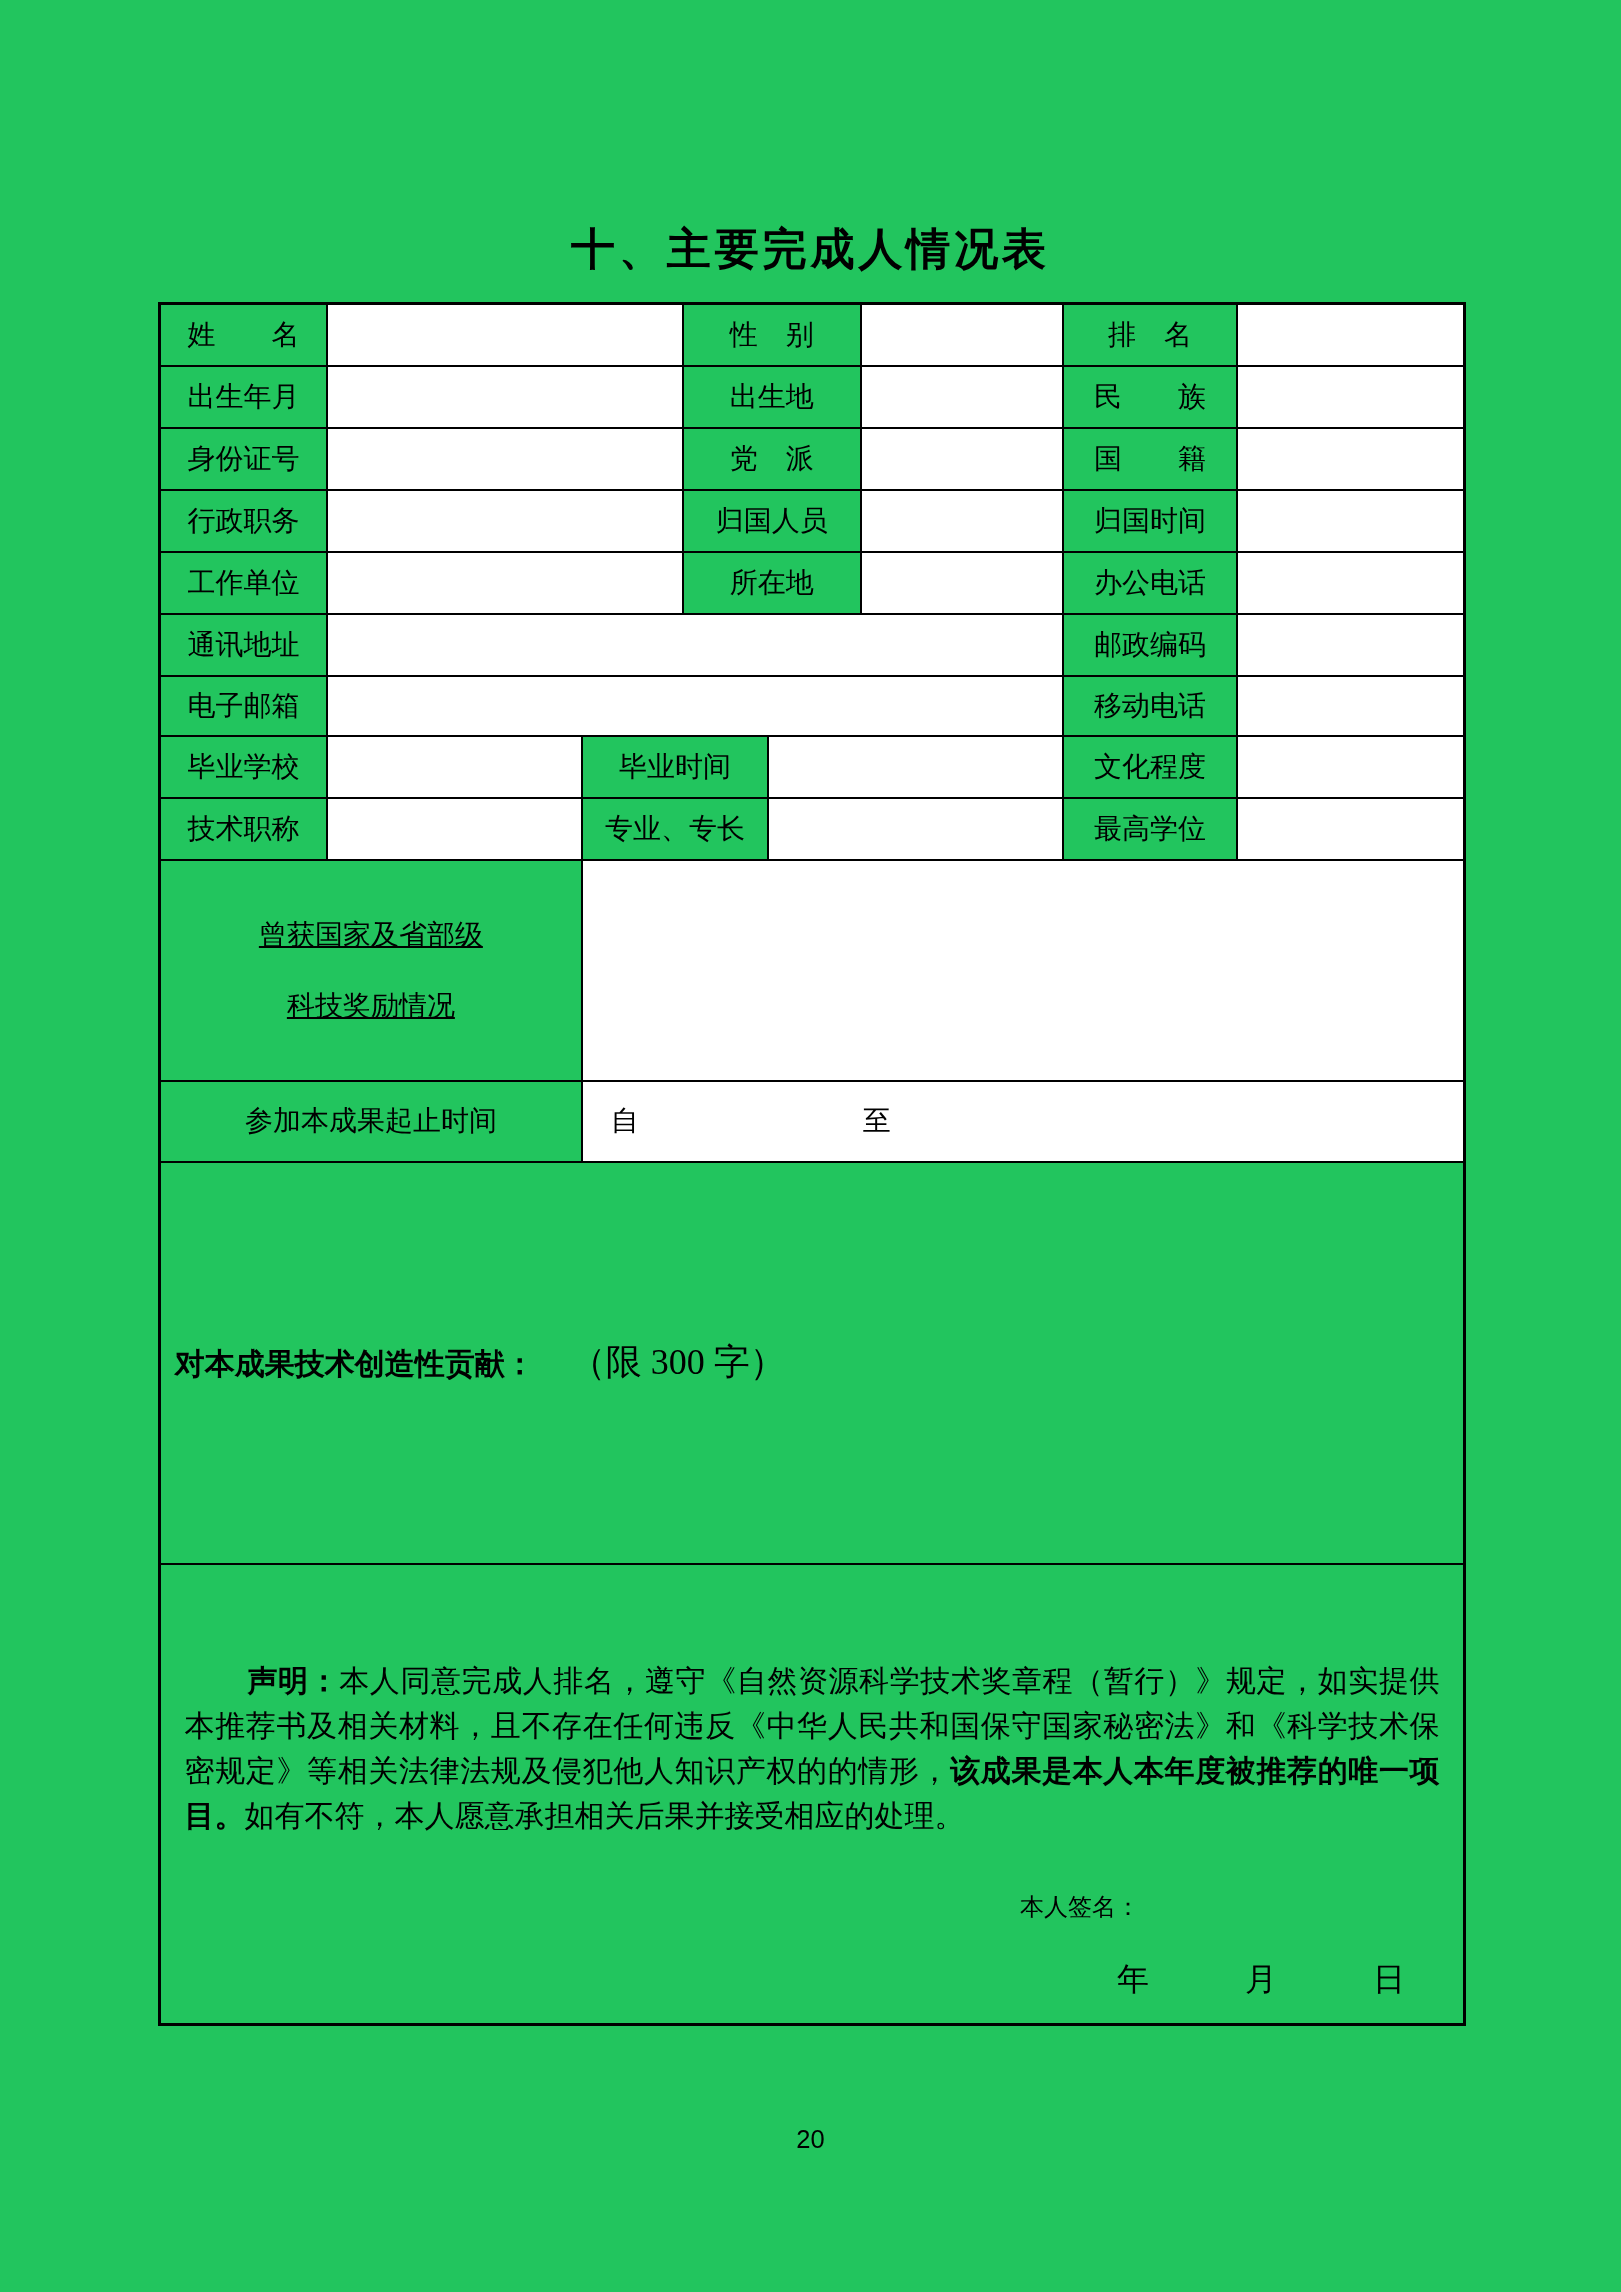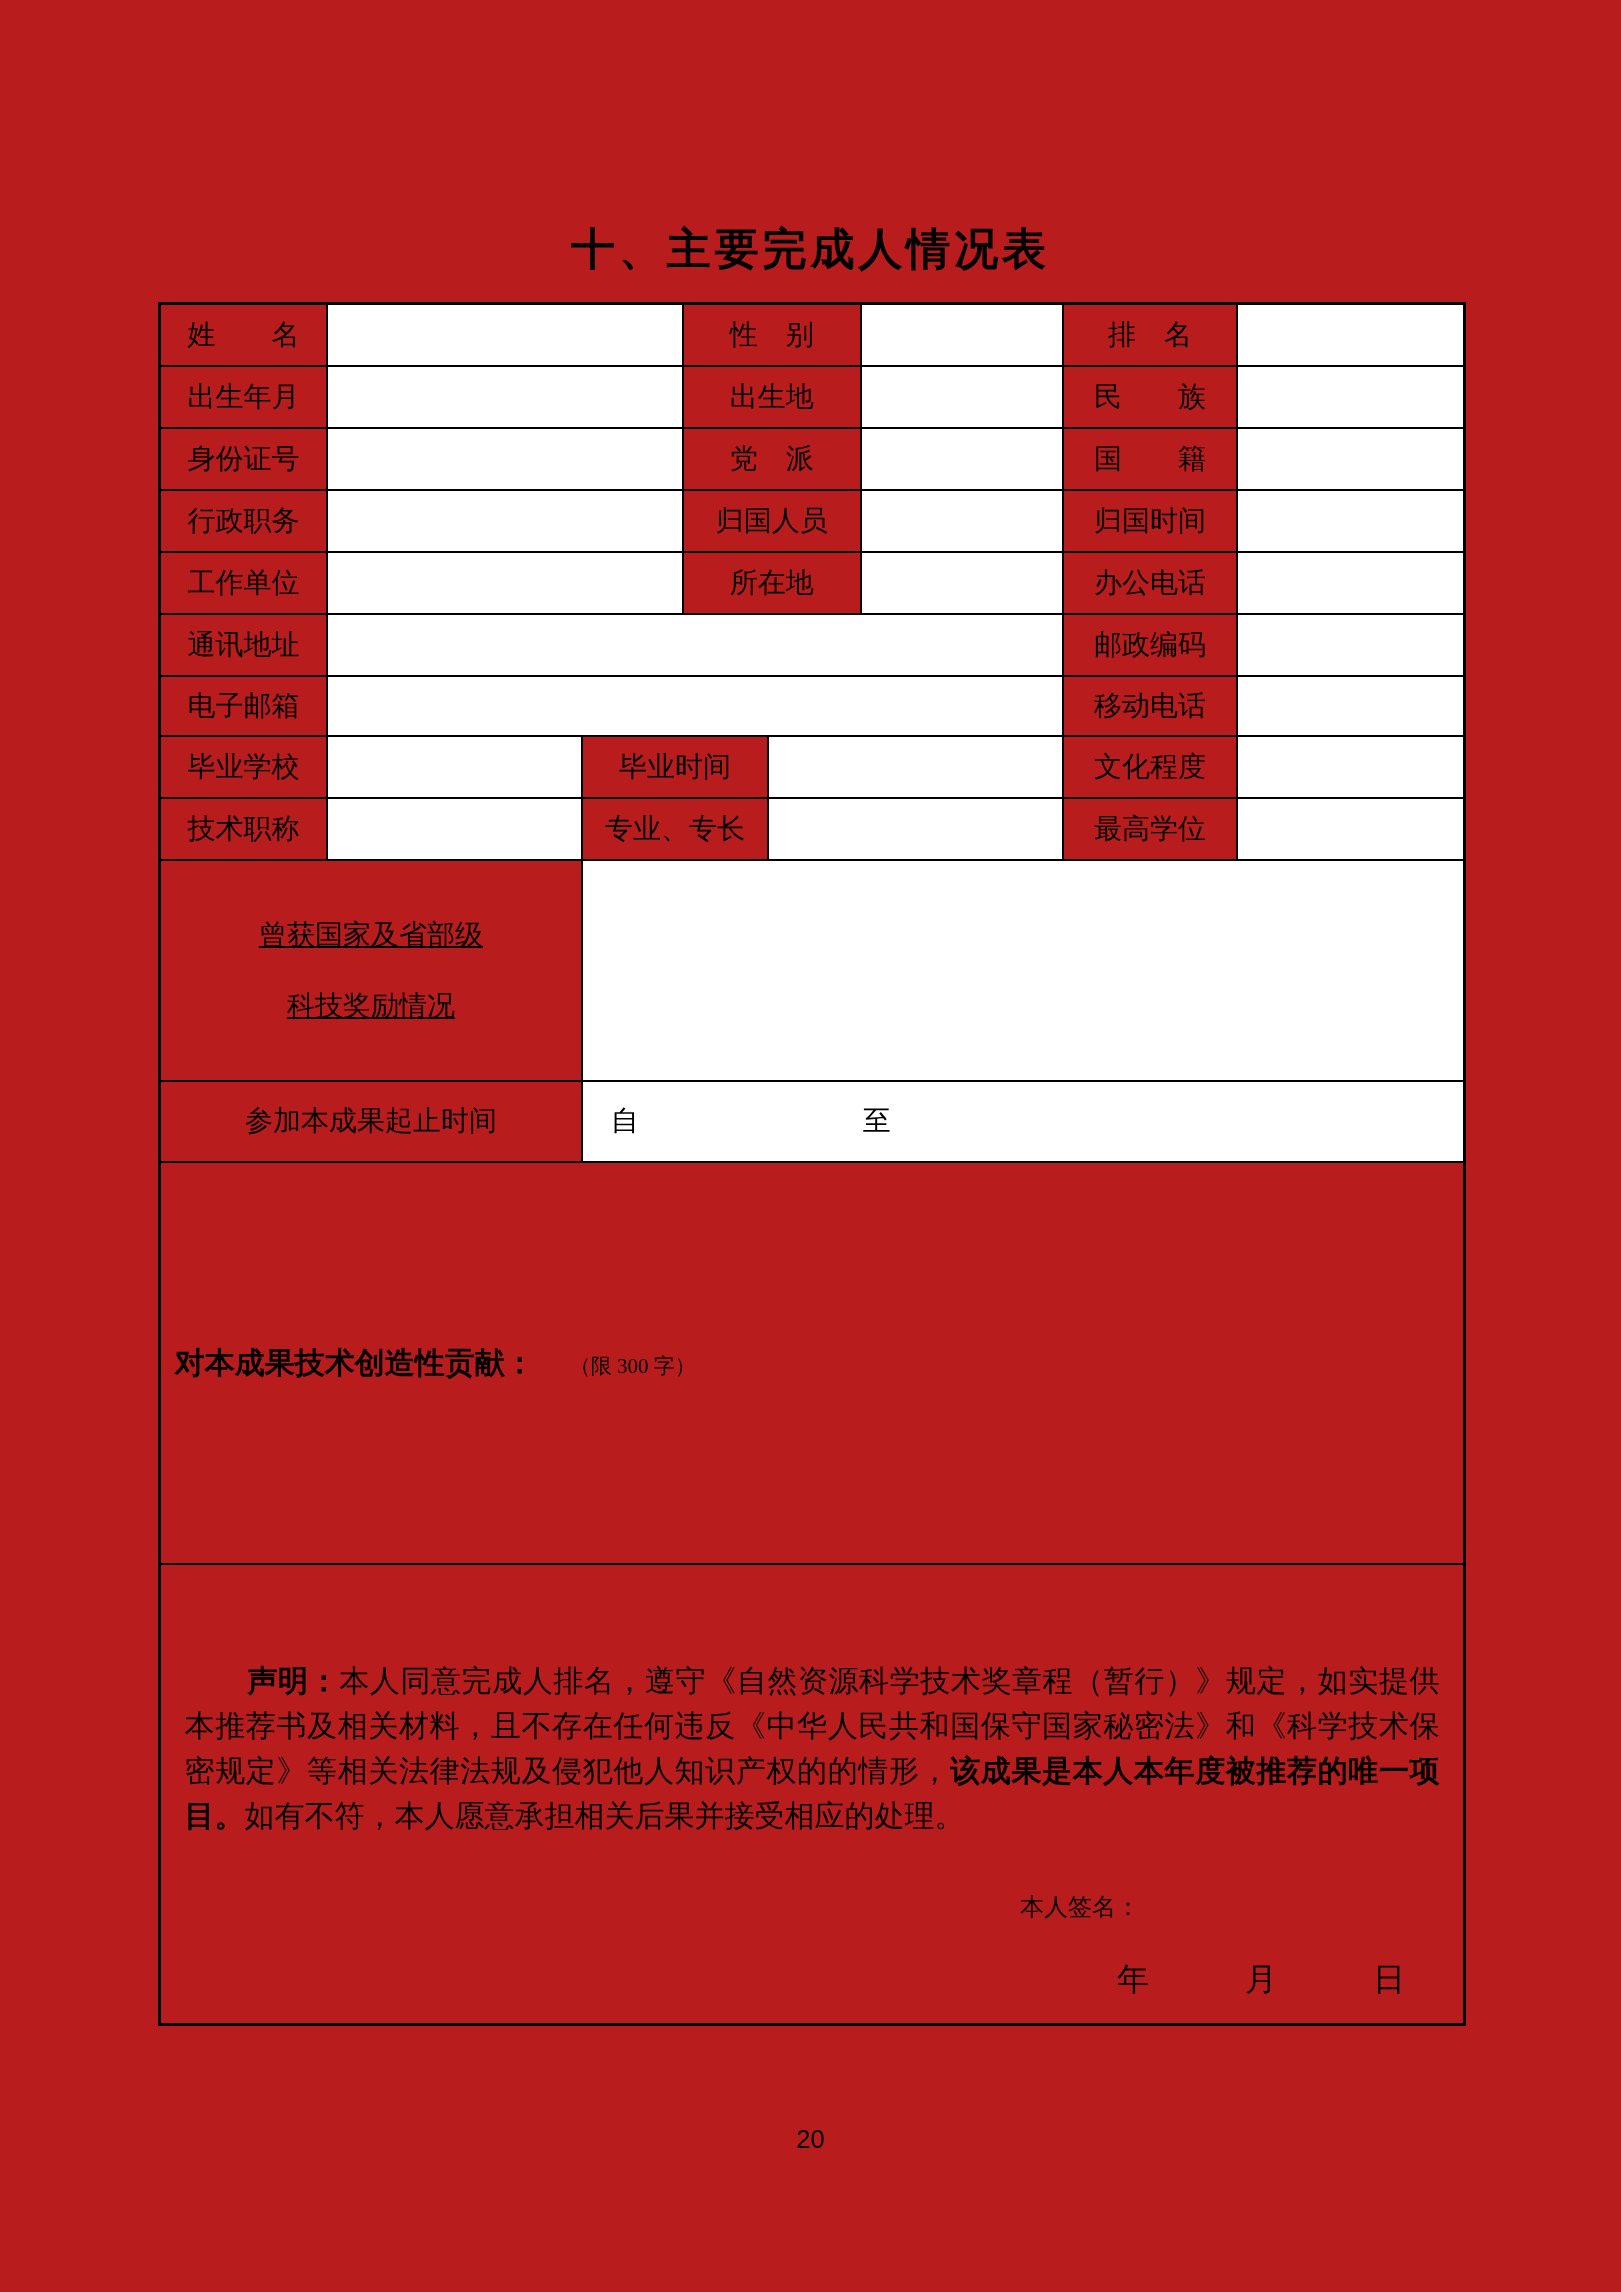--- a/index.html
+++ b/index.html
@@ -1,21 +1,21 @@
 <!DOCTYPE html>
 <html><head>
 <meta charset="utf-8">
 <style>
   * { margin:0; padding:0; box-sizing:border-box; }
   html,body { background:#e8e8e8; }
   .page {
     position:relative;
     width:1621px; height:2293px;
     margin:0 auto;
-    background:#b91c1c;
+    background:#22c55e;
     color:#000000;
     font-family:"Liberation Serif","DejaVu Serif",serif;
   }
   .doc-title {
     position:absolute; left:0; top:220px; width:100%;
     text-align:center;
     font-family:"Liberation Sans","DejaVu Sans",sans-serif;
     font-weight:700;
     font-size:44px;
     letter-spacing:3.9px;
@@ -42,21 +42,21 @@
   td.contrib-cell {
     vertical-align:top;
     padding:9.8px 13.7px;
   }
   .contrib-label {
     font-family:"Liberation Sans","DejaVu Sans",sans-serif;
     font-weight:700;
     font-size:30px;
   }
   .contrib-limit {
-    font-size:21px;
+    font-size:36px;
     margin-left:35px;
   }
   td.decl-cell {
     vertical-align:top;
     border-top:3.9px solid #000;
   }
   .decl-paragraph {
     margin:69px 23.5px 0 23.5px;
     font-size:30px;
     line-height:45px;

